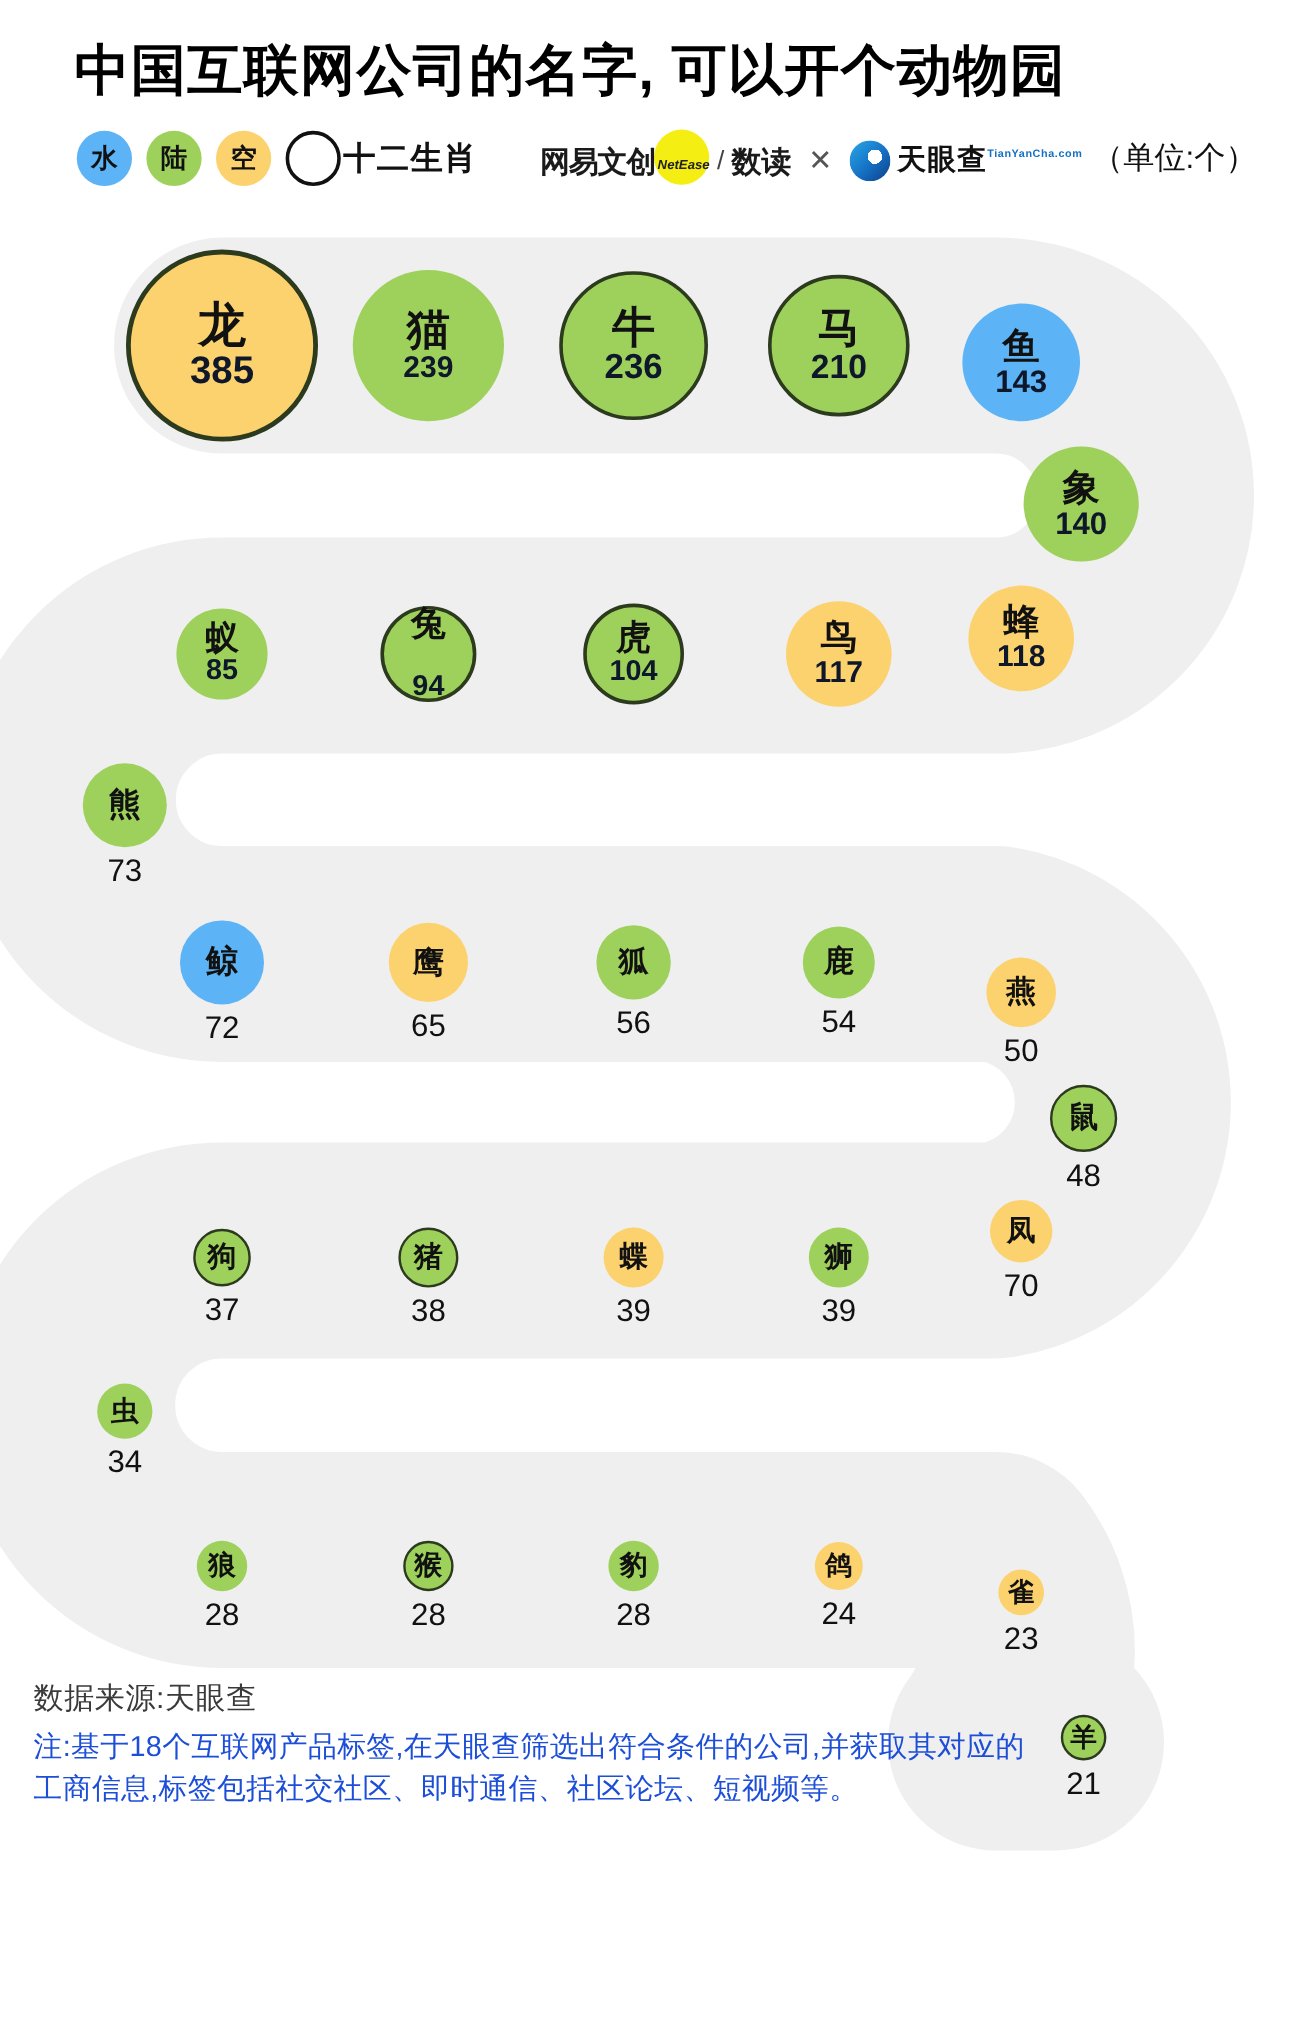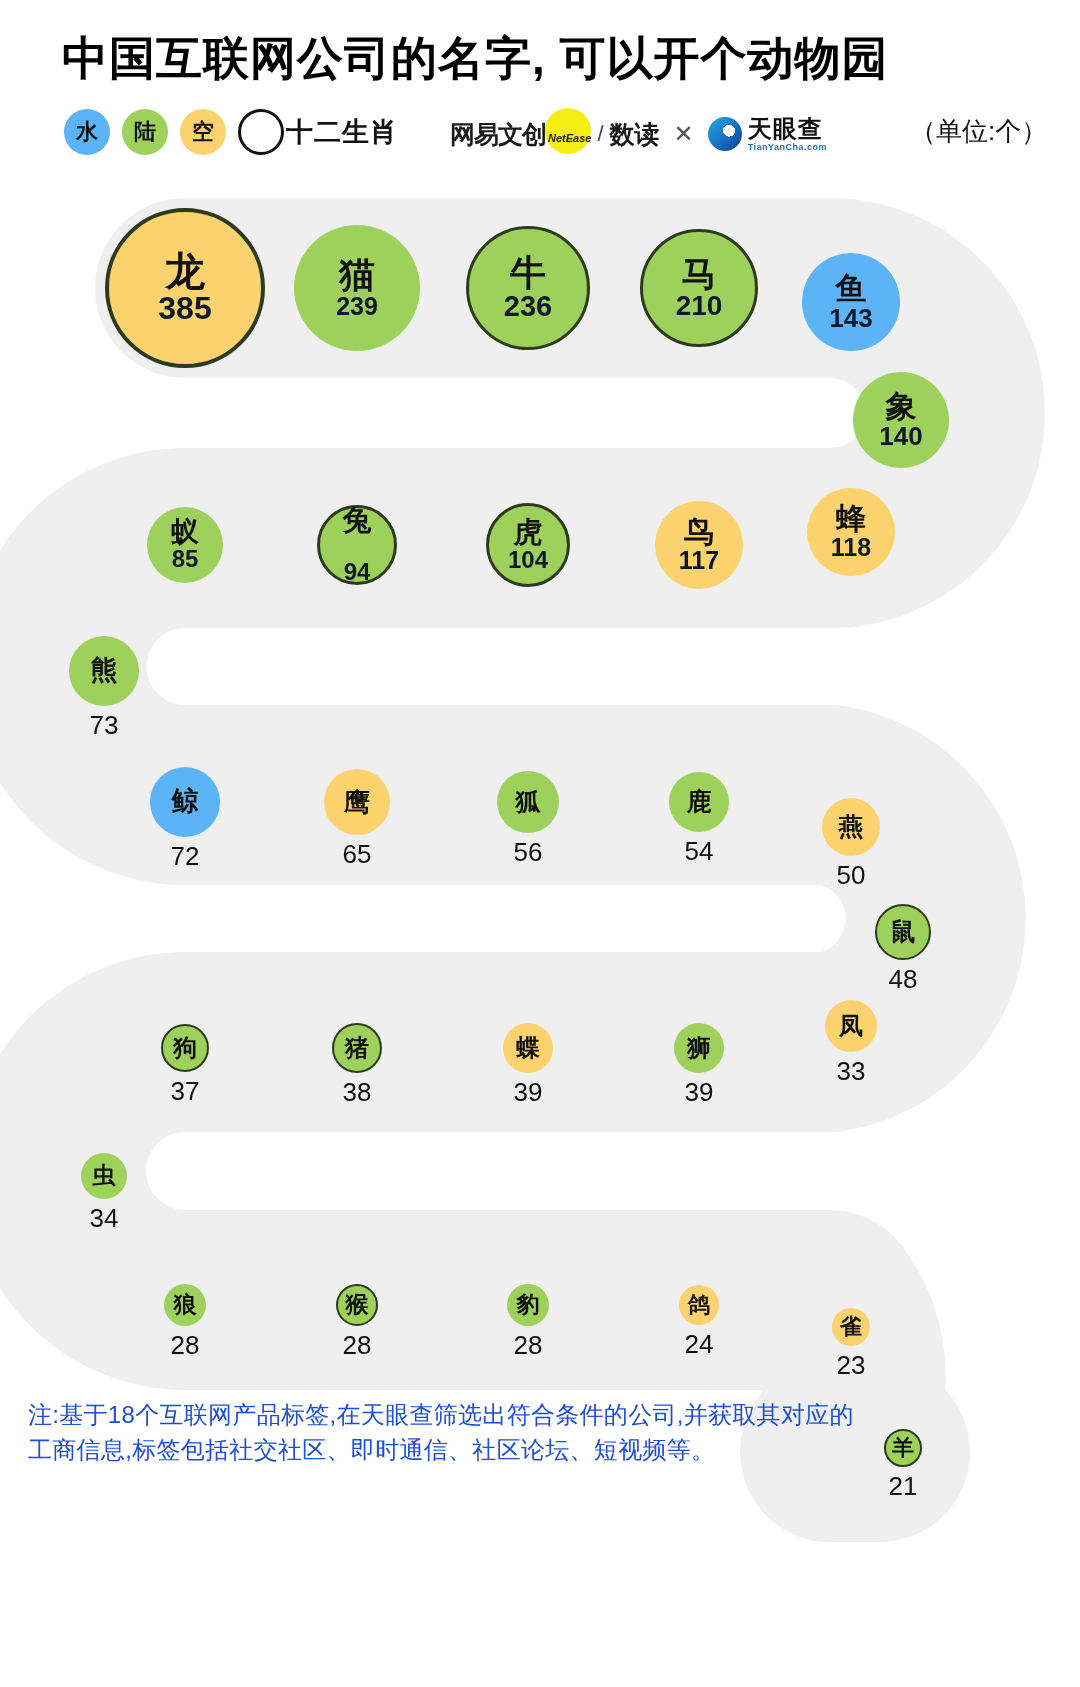--- a/index.html
+++ b/index.html
@@ -35,21 +35,21 @@
   }
   .netease-sm{position:relative;z-index:3;font-size:11px;font-weight:bold;color:#222;margin-left:2px;margin-top:8px;font-style:italic;}
   .slash{font-size:22px;color:#444;margin:0 6px;position:relative;z-index:3;}
   .credit-sd{font-size:25px;font-weight:bold;color:#1a1a1a;position:relative;z-index:3;}
   .xmark{font-size:24px;color:#555;margin:0 14px;position:relative;z-index:3;}
   .tyc{display:flex;align-items:center;position:relative;z-index:3;}
   .tyc-logo{width:34px;height:34px;border-radius:50%;background:
      radial-gradient(circle at 62% 40%,#ffffff 0 6px,transparent 6px),
      linear-gradient(135deg,#2aa9e8 0%,#1570c4 55%,#0d3f86 100%);
      margin-right:6px;}
-  .tyc-txt{display:flex;flex-direction:column;line-height:1;}
+  .tyc-txt{display:flex;flex-direction:row;line-height:1;}
   .tyc-cn{font-size:24px;font-weight:bold;color:#111;letter-spacing:1px;}
   .tyc-en{font-size:9px;font-weight:bold;color:#1570c4;letter-spacing:.5px;margin-top:2px;}
   .unit{position:absolute;left:910px;top:114px;font-size:26px;color:#111;white-space:nowrap;}
 
   
   .track{position:absolute;left:0;top:0;width:1080px;height:1687px;pointer-events:none;}
 
   
   .bubble{position:absolute;transform:translate(-50%,-50%);}
   .disc{
@@ -228,21 +228,21 @@
     <div class="bubble" style="left: 903px; top: 932px; width: 56px; height: 56px;">
       <div class="disc" style="width: 56px; height: 56px; background: rgb(158, 209, 92); border: 2px solid rgb(44, 58, 30);">
         <span class="nm" style="font-size: 25px;">鼠</span>
       </div>
       <div class="outlbl" style="top: 60px; font-size: 26px;">48</div>
     </div>
     <div class="bubble" style="left: 851px; top: 1026px; width: 52px; height: 52px;">
       <div class="disc" style="width: 52px; height: 52px; background: rgb(251, 210, 109);">
         <span class="nm" style="font-size: 24px;">凤</span>
       </div>
-      <div class="outlbl" style="top: 56px; font-size: 26px;">33</div>
+      <div class="outlbl" style="top: 56px; font-size: 26px;">70</div>
     </div>
     <div class="bubble" style="left: 699px; top: 1048px; width: 50px; height: 50px;">
       <div class="disc" style="width: 50px; height: 50px; background: rgb(158, 209, 92);">
         <span class="nm" style="font-size: 24px;">狮</span>
       </div>
       <div class="outlbl" style="top: 54px; font-size: 26px;">39</div>
     </div>
     <div class="bubble" style="left: 528px; top: 1048px; width: 50px; height: 50px;">
       <div class="disc" style="width: 50px; height: 50px; background: rgb(251, 210, 109);">
         <span class="nm" style="font-size: 24px;">蝶</span>
@@ -299,14 +299,15 @@
     </div>
     <div class="bubble" style="left: 903px; top: 1448px; width: 38px; height: 38px;">
       <div class="disc" style="width: 38px; height: 38px; background: rgb(158, 209, 92); border: 2px solid rgb(44, 58, 30);">
         <span class="nm" style="font-size: 22px;">羊</span>
       </div>
       <div class="outlbl" style="top: 42px; font-size: 26px;">21</div>
     </div>
   </div>
 
 <div class="footer">
+  <div class="src">数据来源:天眼查</div>
   <div class="note">注:基于18个互联网产品标签,在天眼查筛选出符合条件的公司,并获取其对应的工商信息,标签包括社交社区、即时通信、社区论坛、短视频等。</div>
 </div>
 
 </body></html>

